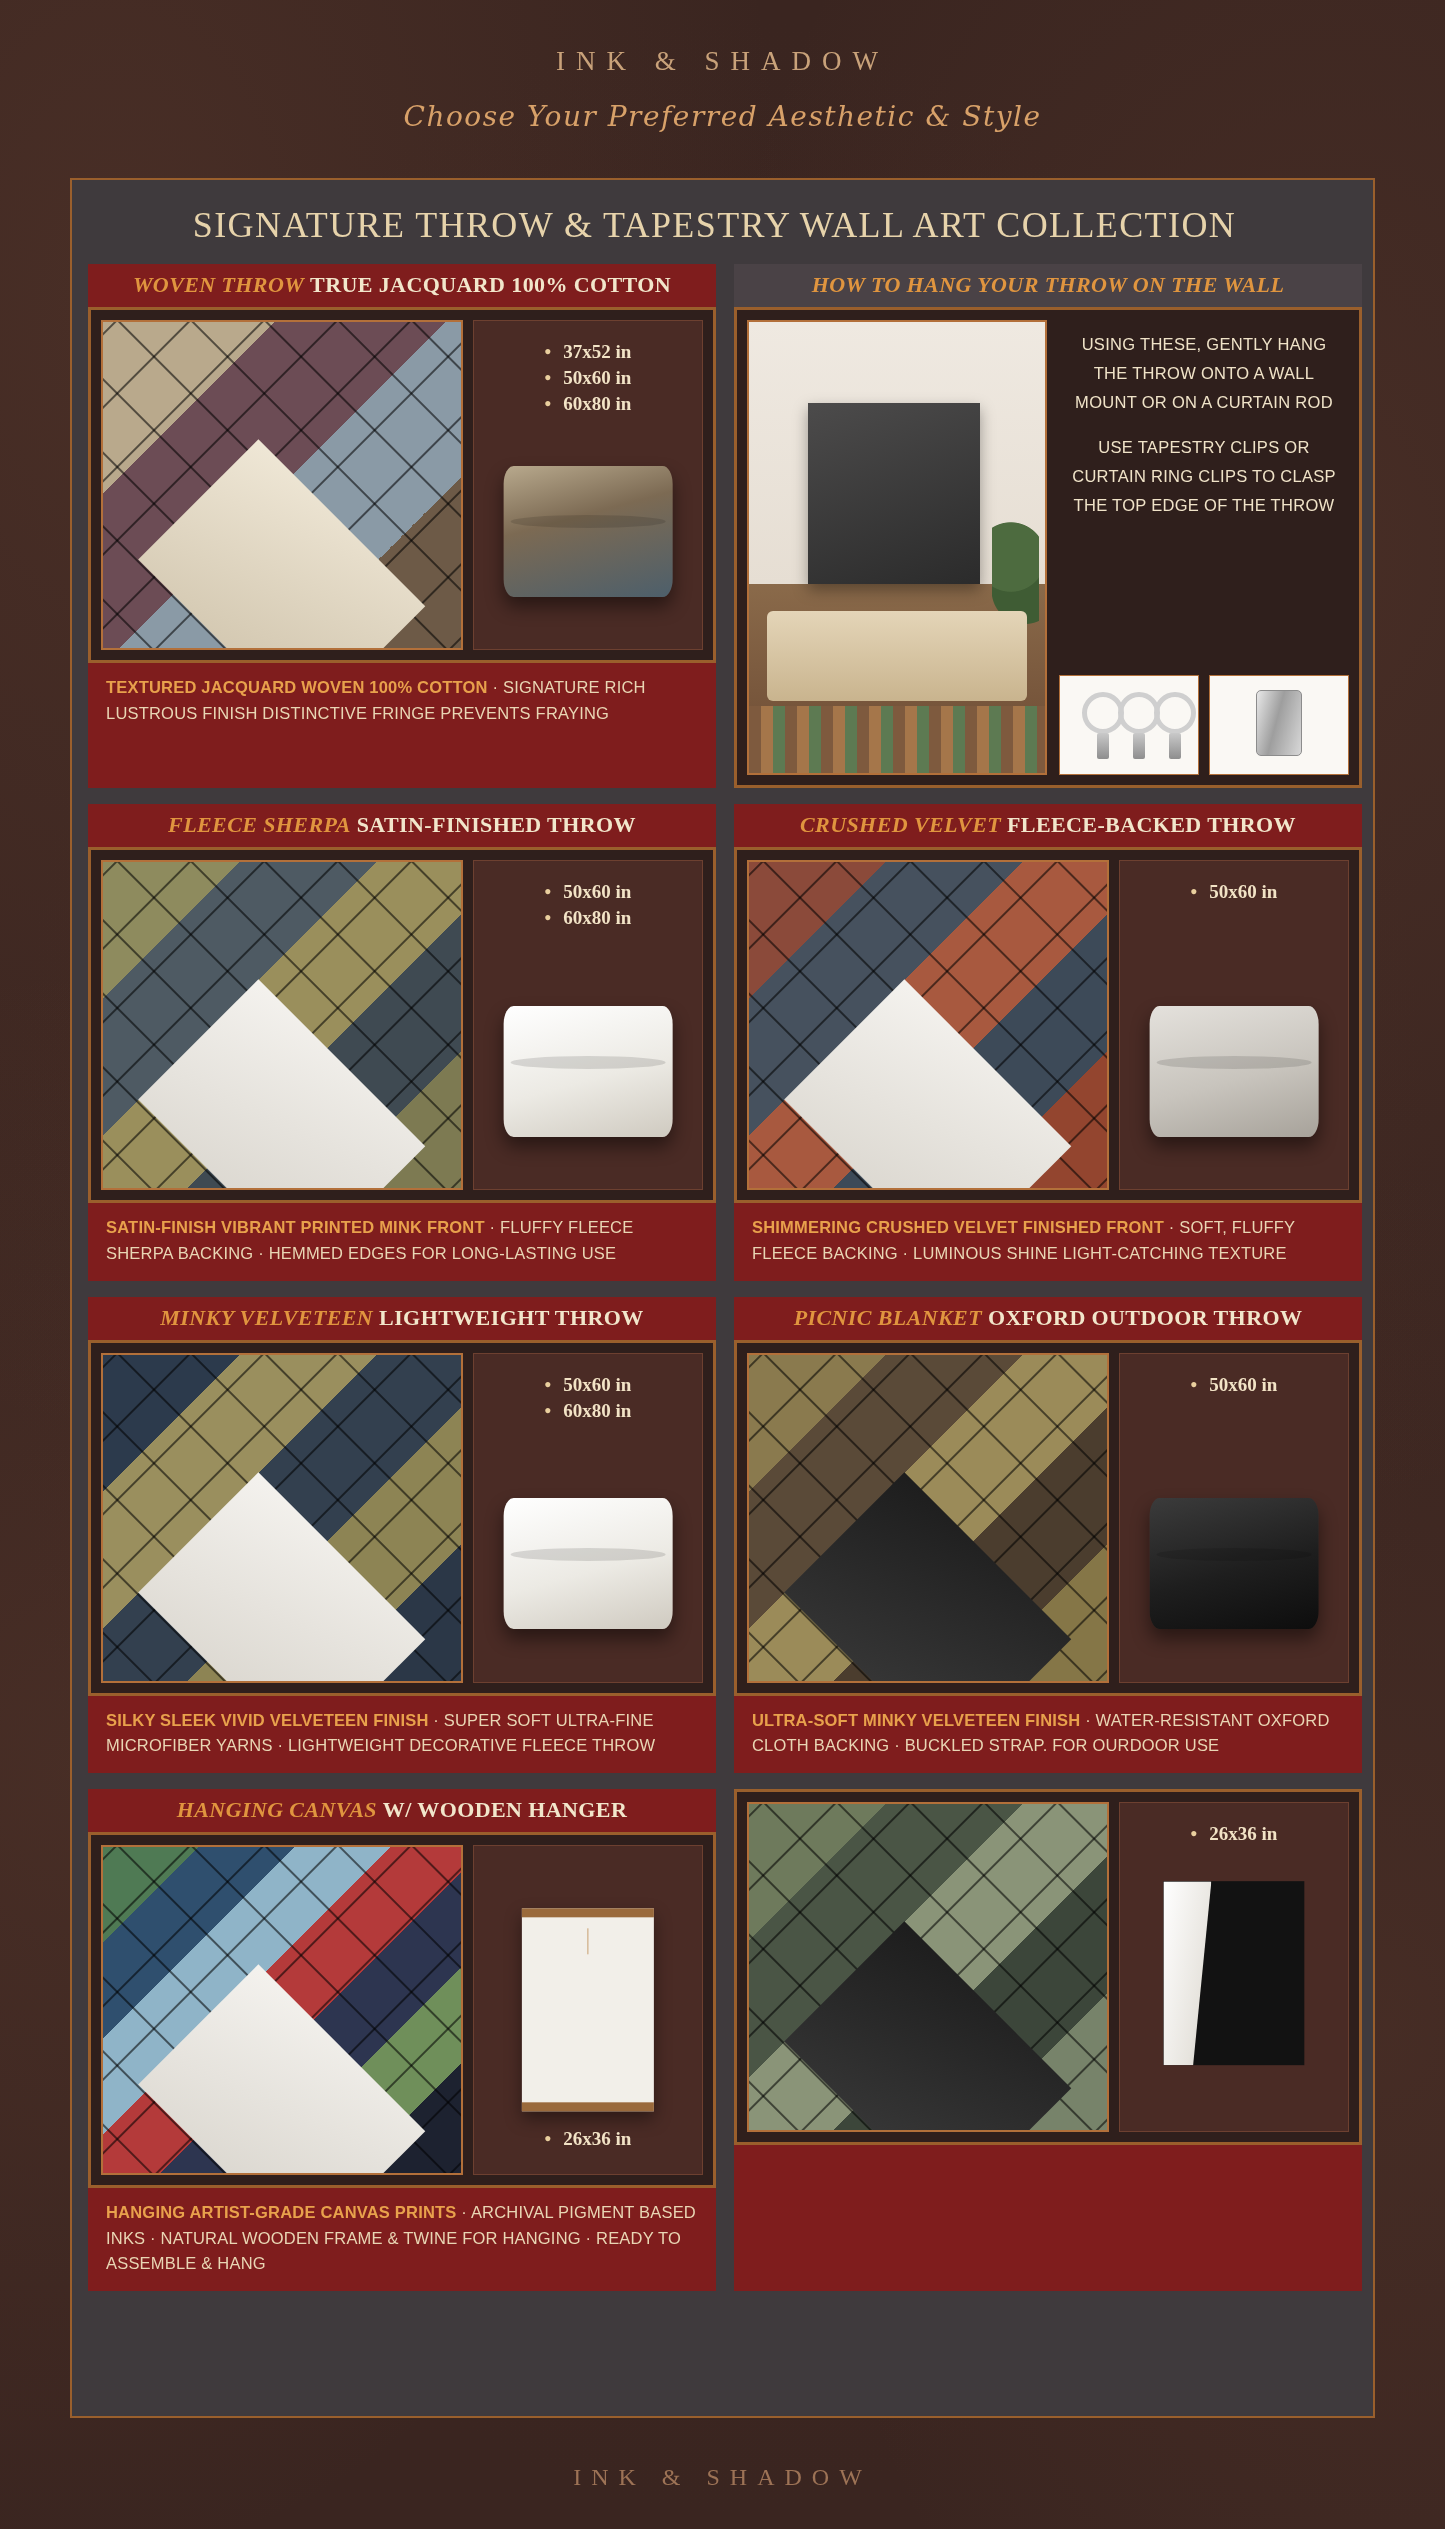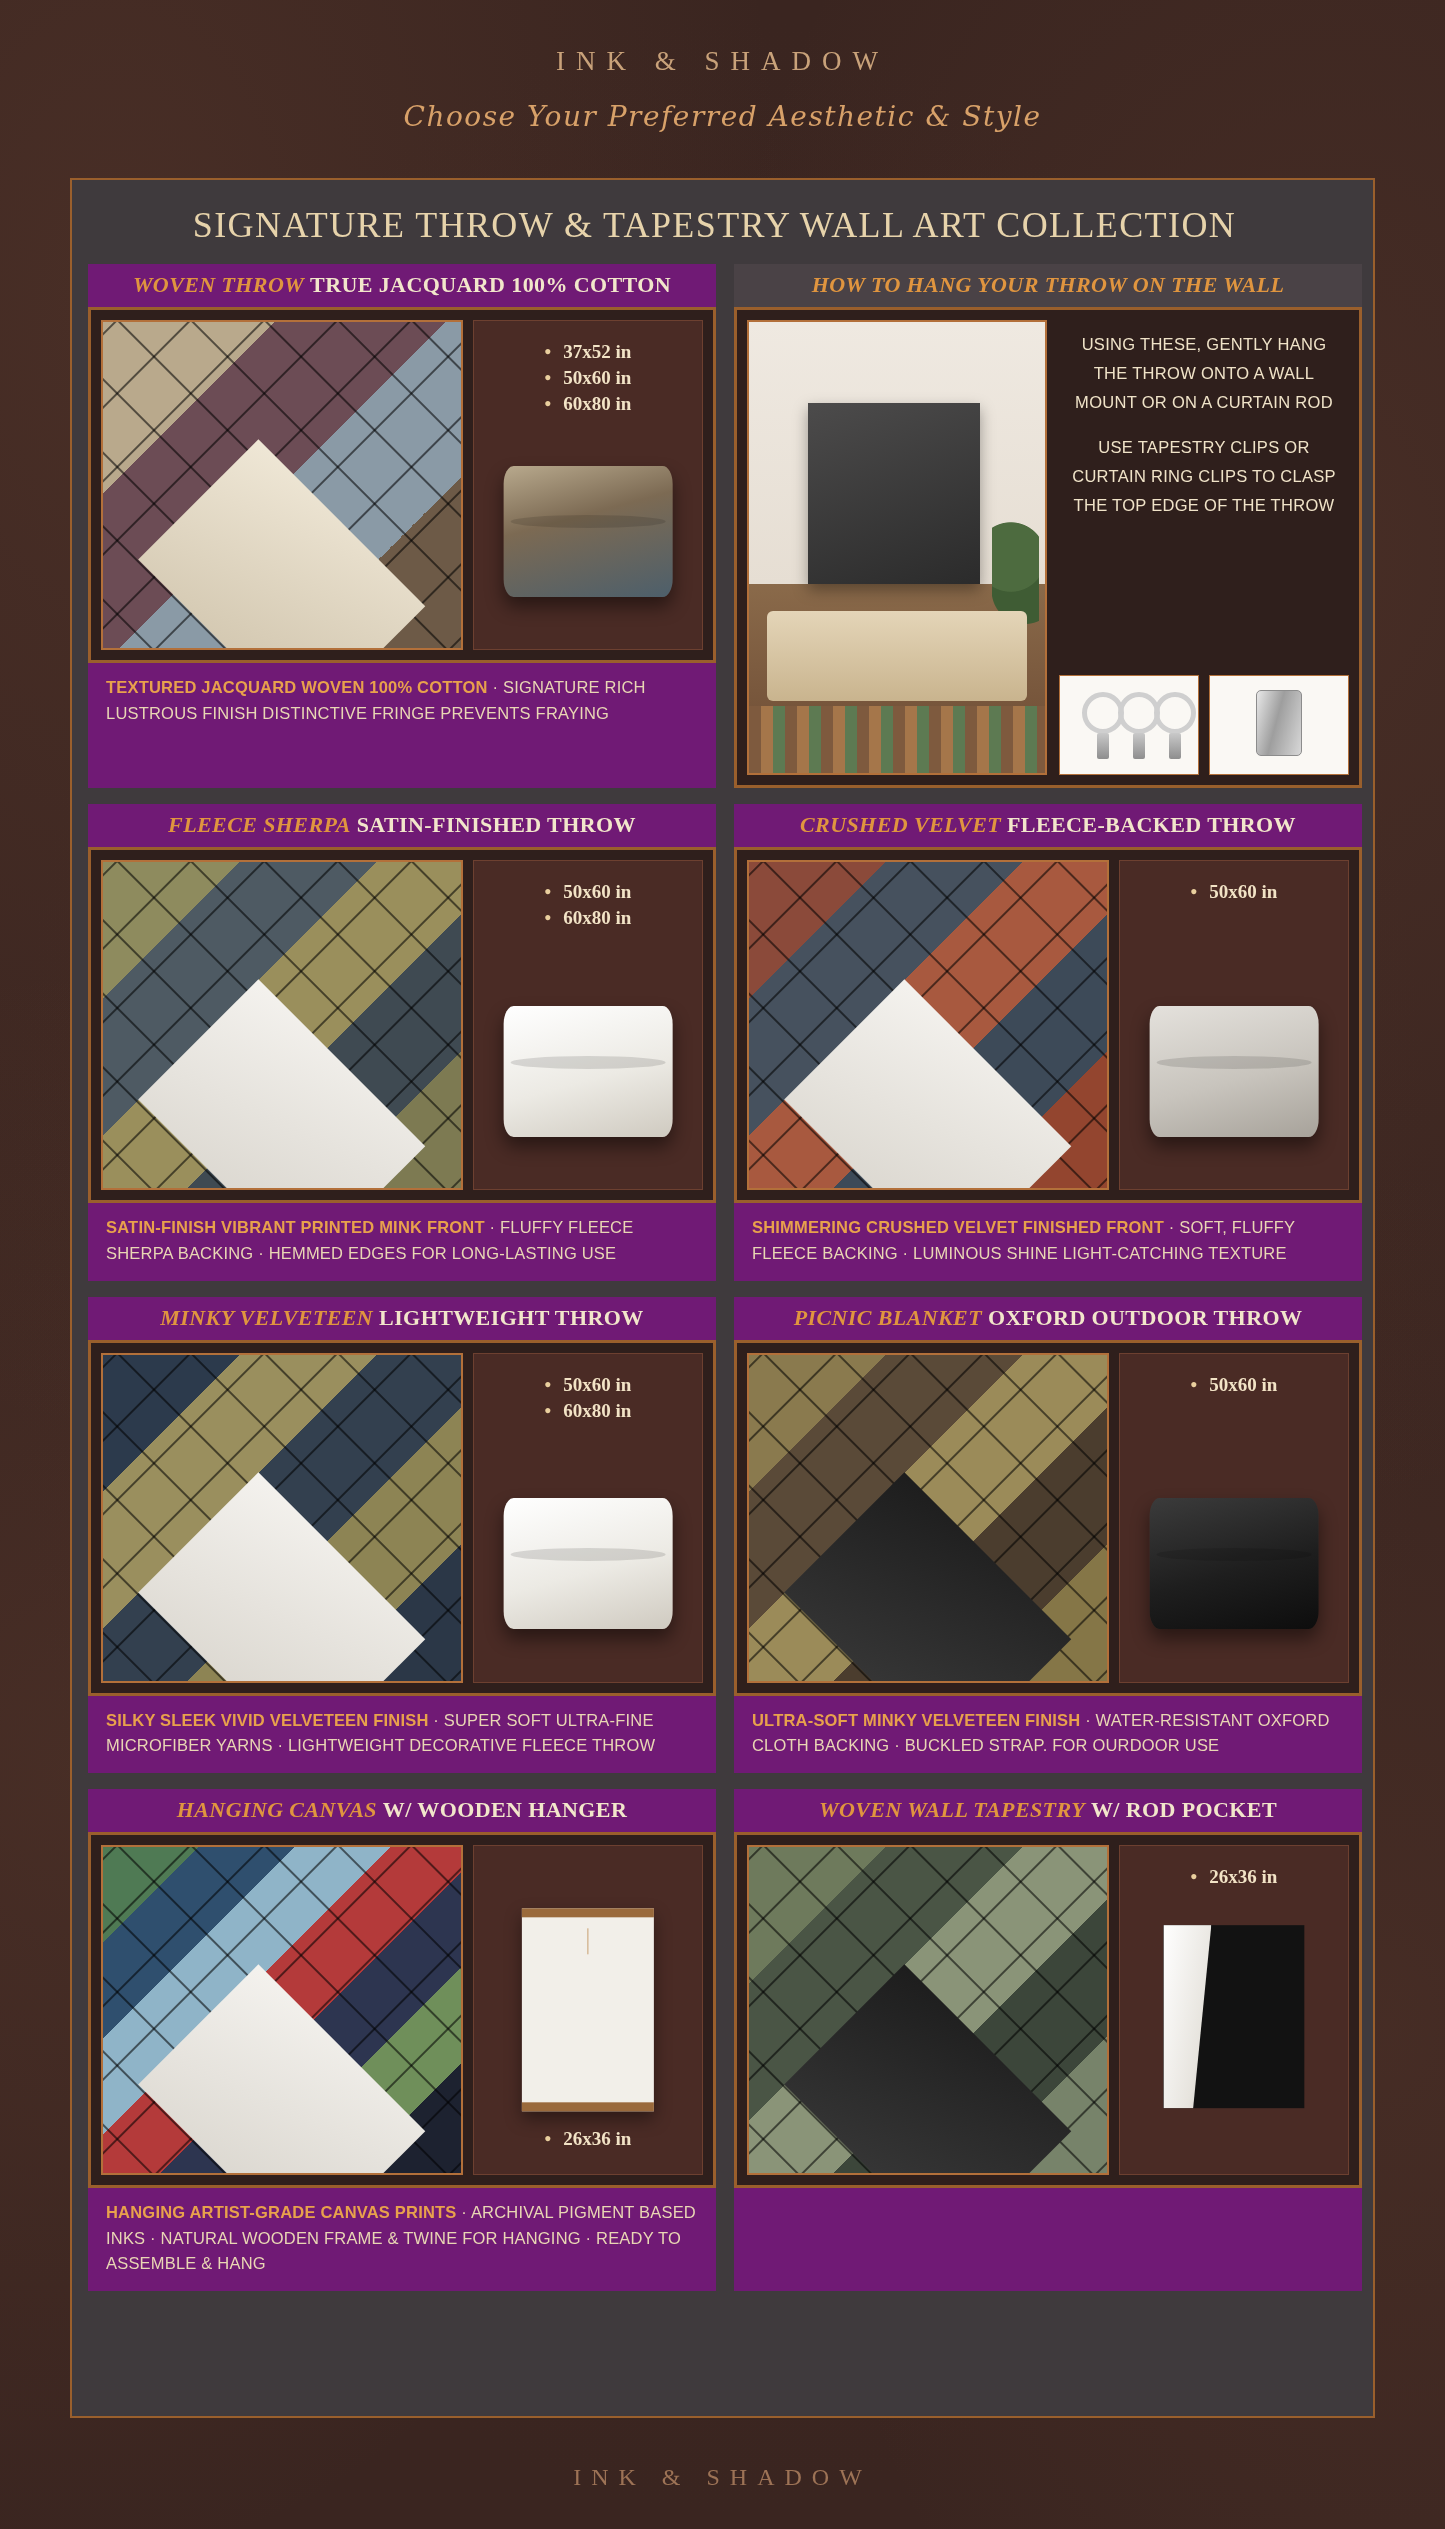--- a/index.html
+++ b/index.html
@@ -73,21 +73,21 @@
     padding: 10px 0 18px 0;
   }
 
   .grid {
     display: grid;
     grid-template-columns: 628px 628px;
     gap: 16px 18px;
   }
 
   .card {
-    background: #701a75;
+    background: #7f1d1d;
     padding: 0 0 0 0;
   }
   .card-head {
     text-align: center;
     padding: 9px 4px 10px 4px;
     font-family: "Liberation Serif", serif;
     font-size: 22px;
     letter-spacing: 0.4px;
     color: #f0e2c4;
     line-height: 1.1;
@@ -553,24 +553,20 @@
             <li>26x36 in</li>
           </ul>
         </div>
       </div>
       <div class="desc">
         <b>HANGING ARTIST-GRADE CANVAS PRINTS</b><span> · ARCHIVAL PIGMENT BASED INKS  ·  NATURAL WOODEN FRAME &amp; TWINE FOR HANGING · READY TO ASSEMBLE &amp; HANG</span>
       </div>
     </div>
 
     <div class="card">
-      <div class="card-head">
-        <span class="accent">WOVEN WALL TAPESTRY</span>
-        <span class="main">W/ ROD POCKET</span>
-      </div>
       <div class="imgrow">
         <div class="img-left">
           <div class="mosaic m-tapestry"></div>
           <div class="fold fold-black"></div>
         </div>
         <div class="img-right">
           <ul class="sizes">
             <li>26x36 in</li>
           </ul>
           <div class="tap-back"></div>

